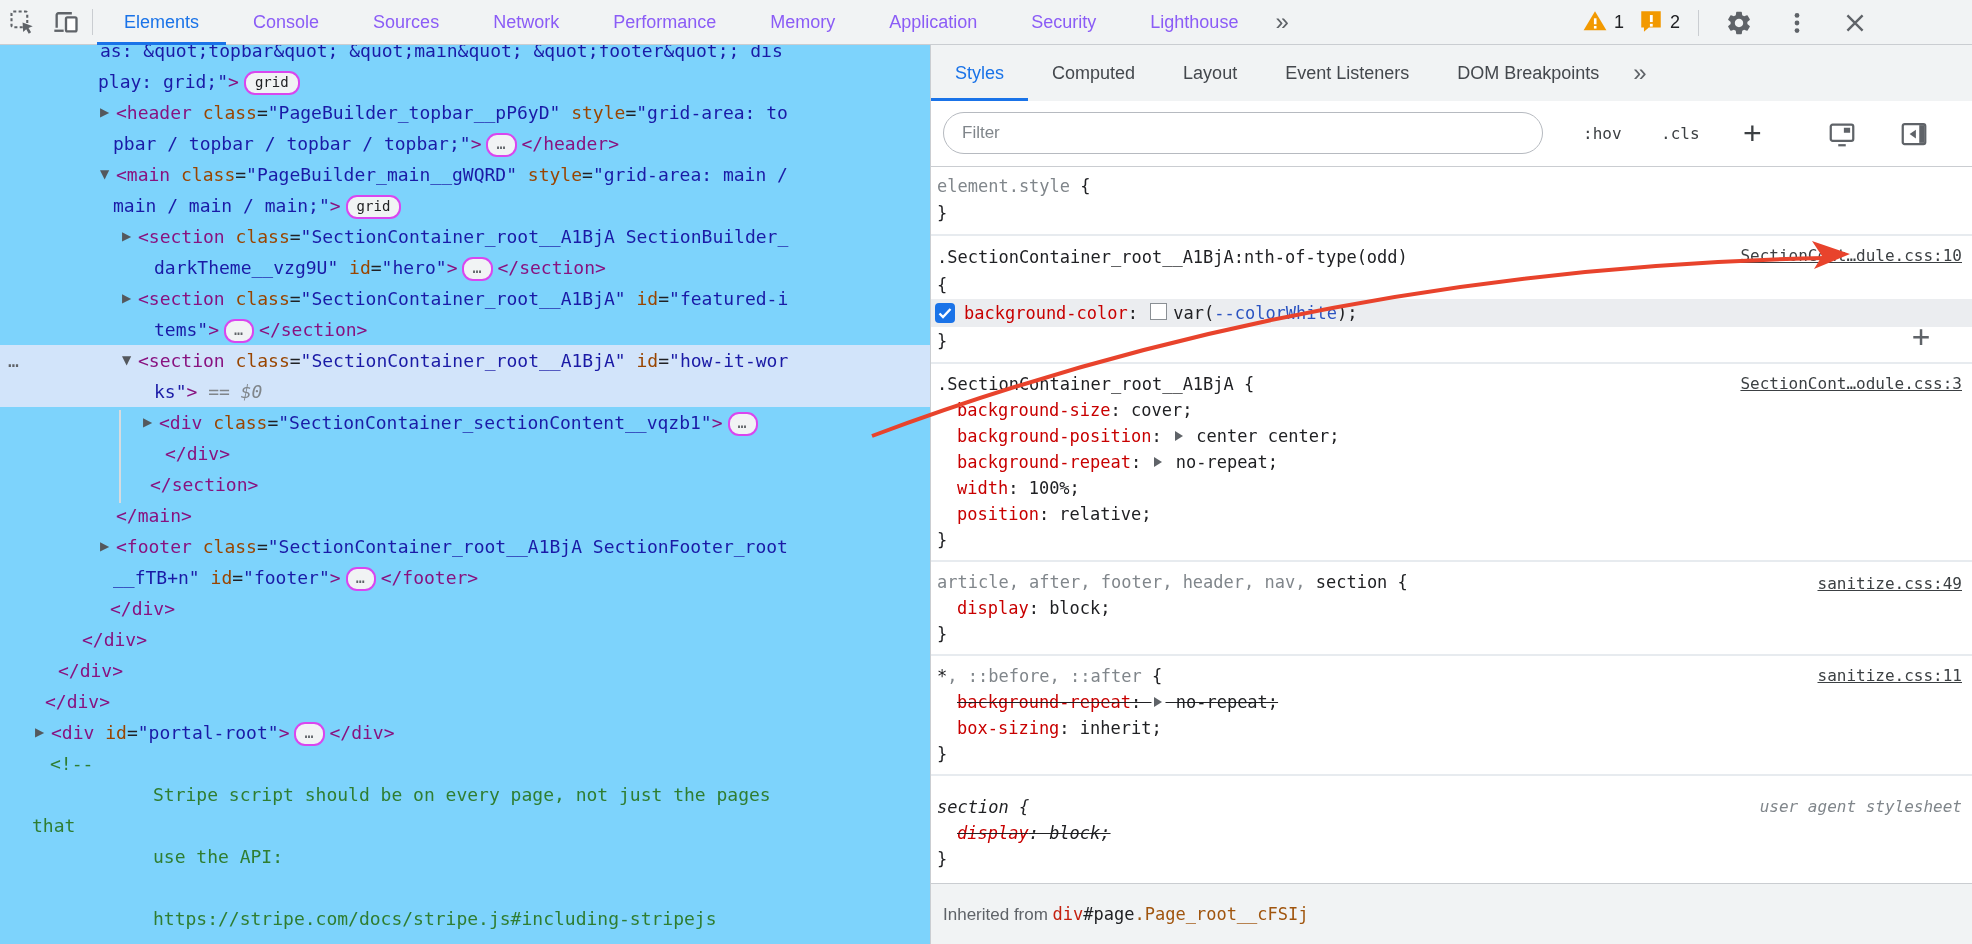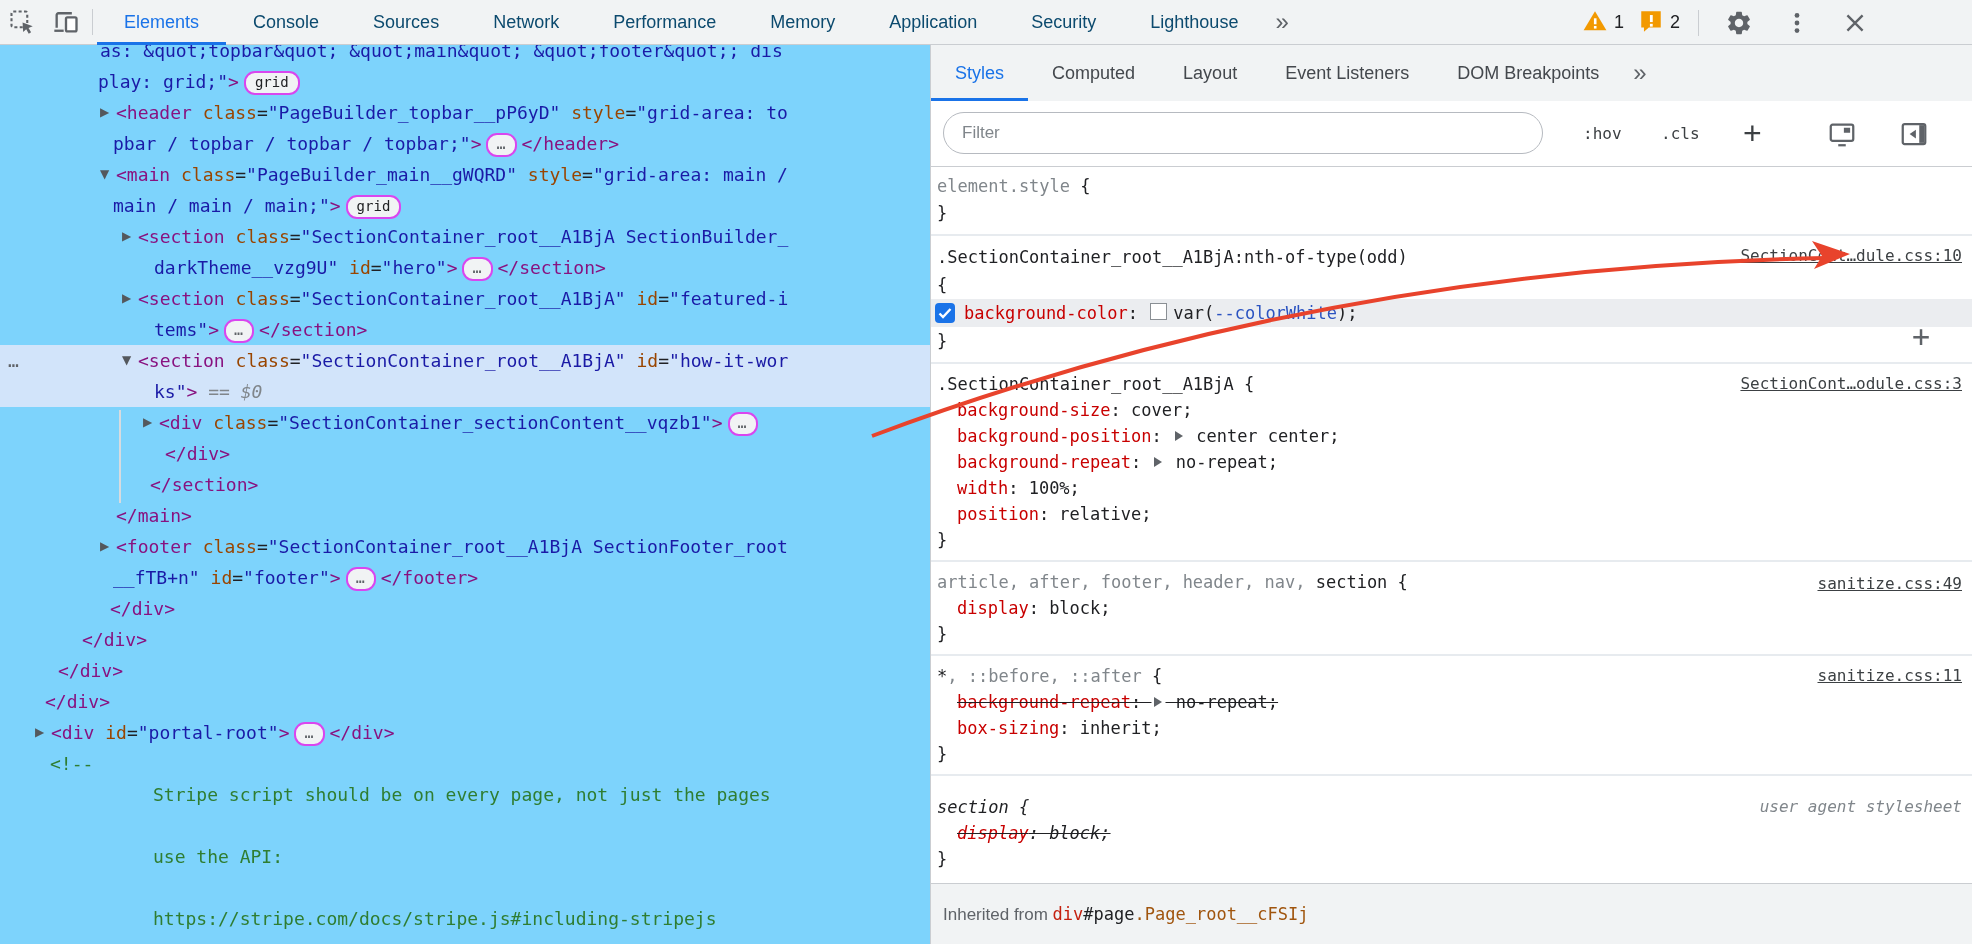--- a/index.html
+++ b/index.html
@@ -4,21 +4,21 @@
 <style>
   html,body{margin:0;padding:0;background:#fff;}
   .devtools{position:relative;width:1972px;height:944px;background:#fff;overflow:hidden;
     font-family:"Liberation Sans",sans-serif;color:#202124;}
   
   .topbar{position:absolute;left:0;top:0;width:1972px;height:45px;background:#f1f3f4;
     border-bottom:1px solid #cacdd1;display:flex;align-items:center;box-sizing:border-box;z-index:5;}
   .tb-icon{width:30px;height:30px;display:flex;align-items:center;justify-content:center;margin:0 7px;cursor:pointer;}
   .tb-divider{width:1px;height:26px;background:#cacdd1;margin:0 4px;}
   .toptabs{display:flex;height:45px;align-items:stretch;}
-  .toptab{display:flex;align-items:center;padding:0 27px;font-size:18px;color:#0c4a6e;position:relative;cursor:pointer;white-space:nowrap;}
+  .toptab{display:flex;align-items:center;padding:0 27px;font-size:18px;color:#8b5cf6;position:relative;cursor:pointer;white-space:nowrap;}
   .toptab.sel{color:#1a73e8;}
   .toptab.sel::after{content:"";position:absolute;left:0;right:0;bottom:0;height:3px;background:#1a73e8;}
   .chev{font-size:24px;color:#5f6368;display:flex;align-items:center;padding:0 10px;cursor:pointer;}
   .tb-right{position:absolute;left:1582px;top:0;height:45px;display:flex;align-items:center;gap:14px;}
   .count-group{display:flex;align-items:center;gap:6px;cursor:pointer;}
   .count-label{font-size:18px;color:#202124;}
   
   .elements-panel{position:absolute;left:0;top:45px;width:930px;height:899px;overflow:hidden;
     font-family:"DejaVu Sans Mono",monospace;font-size:18px;background:#7dd3fc;}
   .trow{position:absolute;left:0;width:100%;height:31px;line-height:31px;white-space:nowrap;cursor:pointer;}
@@ -232,20 +232,23 @@
       <div class="trow" style="top: 672px;">
         <span class="twisty" style="left: 35px;">▶</span>
         <span class="trow-content" style="left: 51px;"><span class="sg-t">&lt;div</span><span class="sg-p"> </span><span class="sg-a">id</span><span class="sg-p">=</span><span class="sg-v">"portal-root"</span><span class="sg-t">&gt;</span><span class="badge dots">…</span><span class="sg-t">&lt;/div&gt;</span></span>
       </div>
       <div class="trow" style="top: 703px;">
         <span class="trow-content" style="left: 50px;"><span class="sg-c">&lt;!--</span></span>
       </div>
       <div class="trow" style="top: 734px;">
         <span class="trow-content" style="left: 153px;"><span class="sg-c">Stripe script should be on every page, not just the pages</span></span>
       </div>
+      <div class="trow" style="top: 765px;">
+        <span class="trow-content" style="left: 32px;"><span class="sg-c">that</span></span>
+      </div>
       <div class="trow" style="top: 796px;">
         <span class="trow-content" style="left: 153px;"><span class="sg-c">use the API:</span></span>
       </div>
       <div class="trow" style="top: 858px;">
         <span class="trow-content" style="left: 153px;"><span class="sg-c">https://stripe.com/docs/stripe.js#including-stripejs</span></span>
       </div>
       <div class="indent-guide" style="left: 119px; top: 365px; height: 93px;"></div>
     </div>
 
   <div class="styles-panel">

